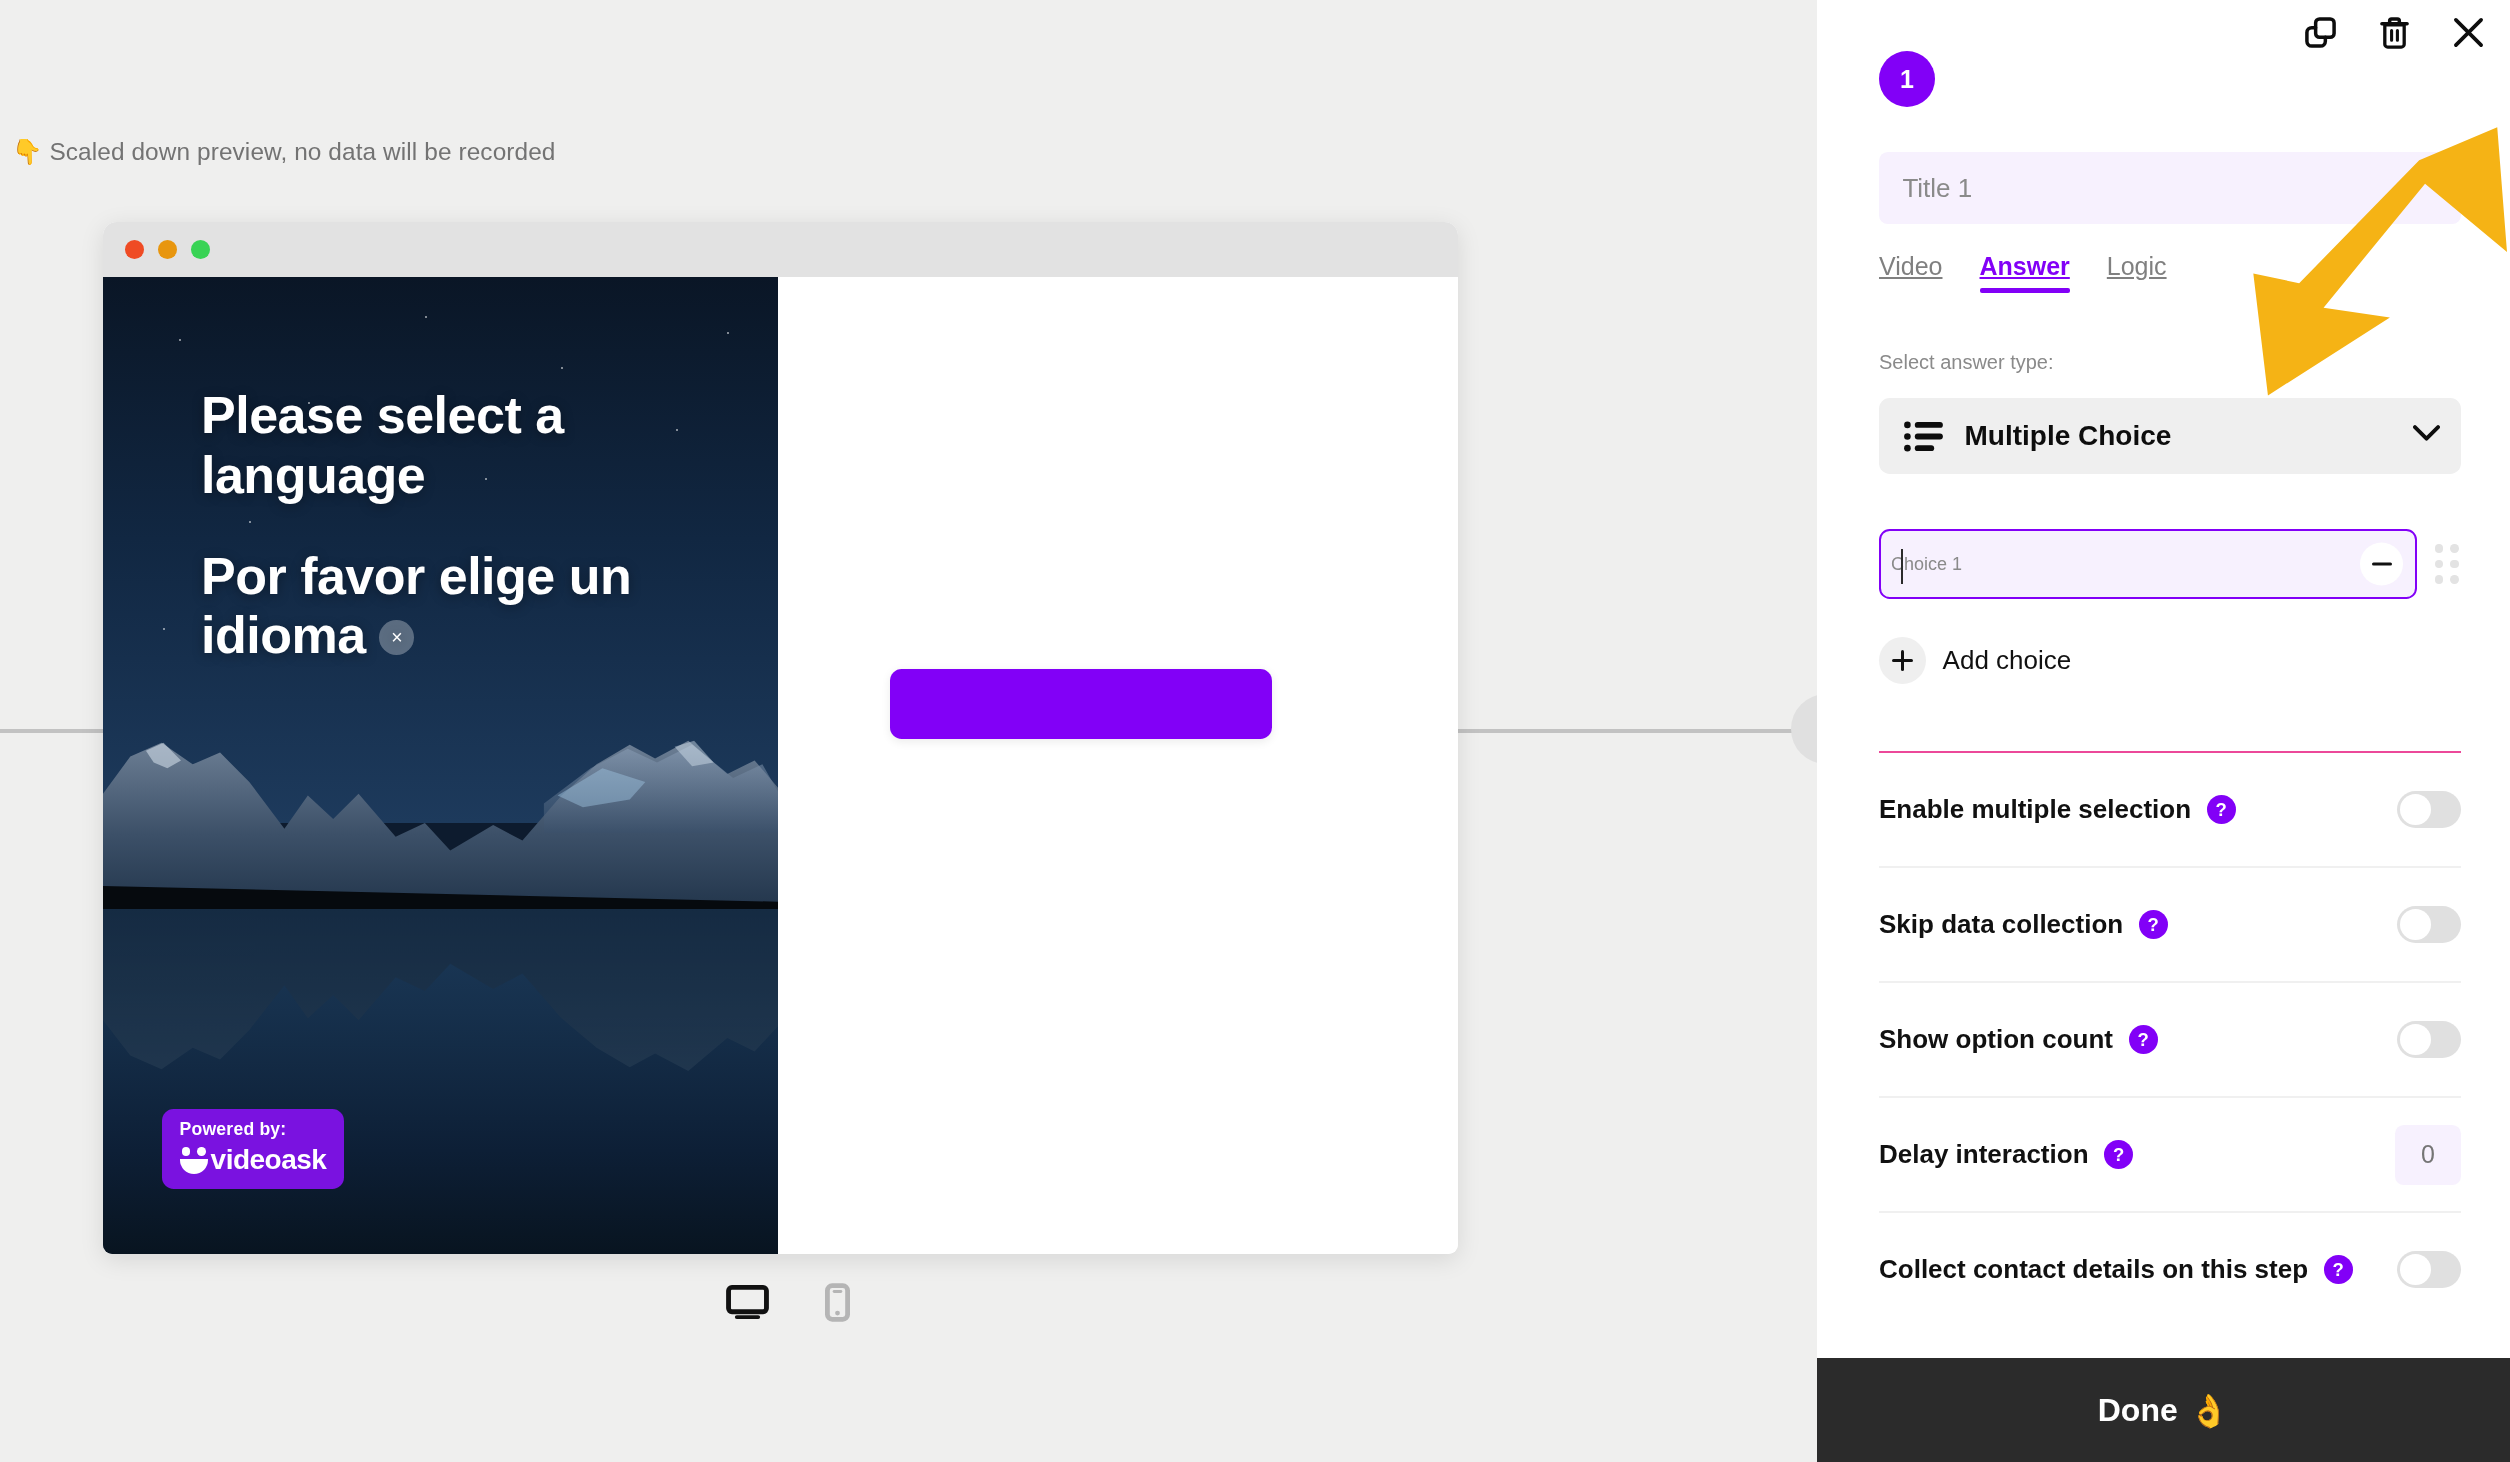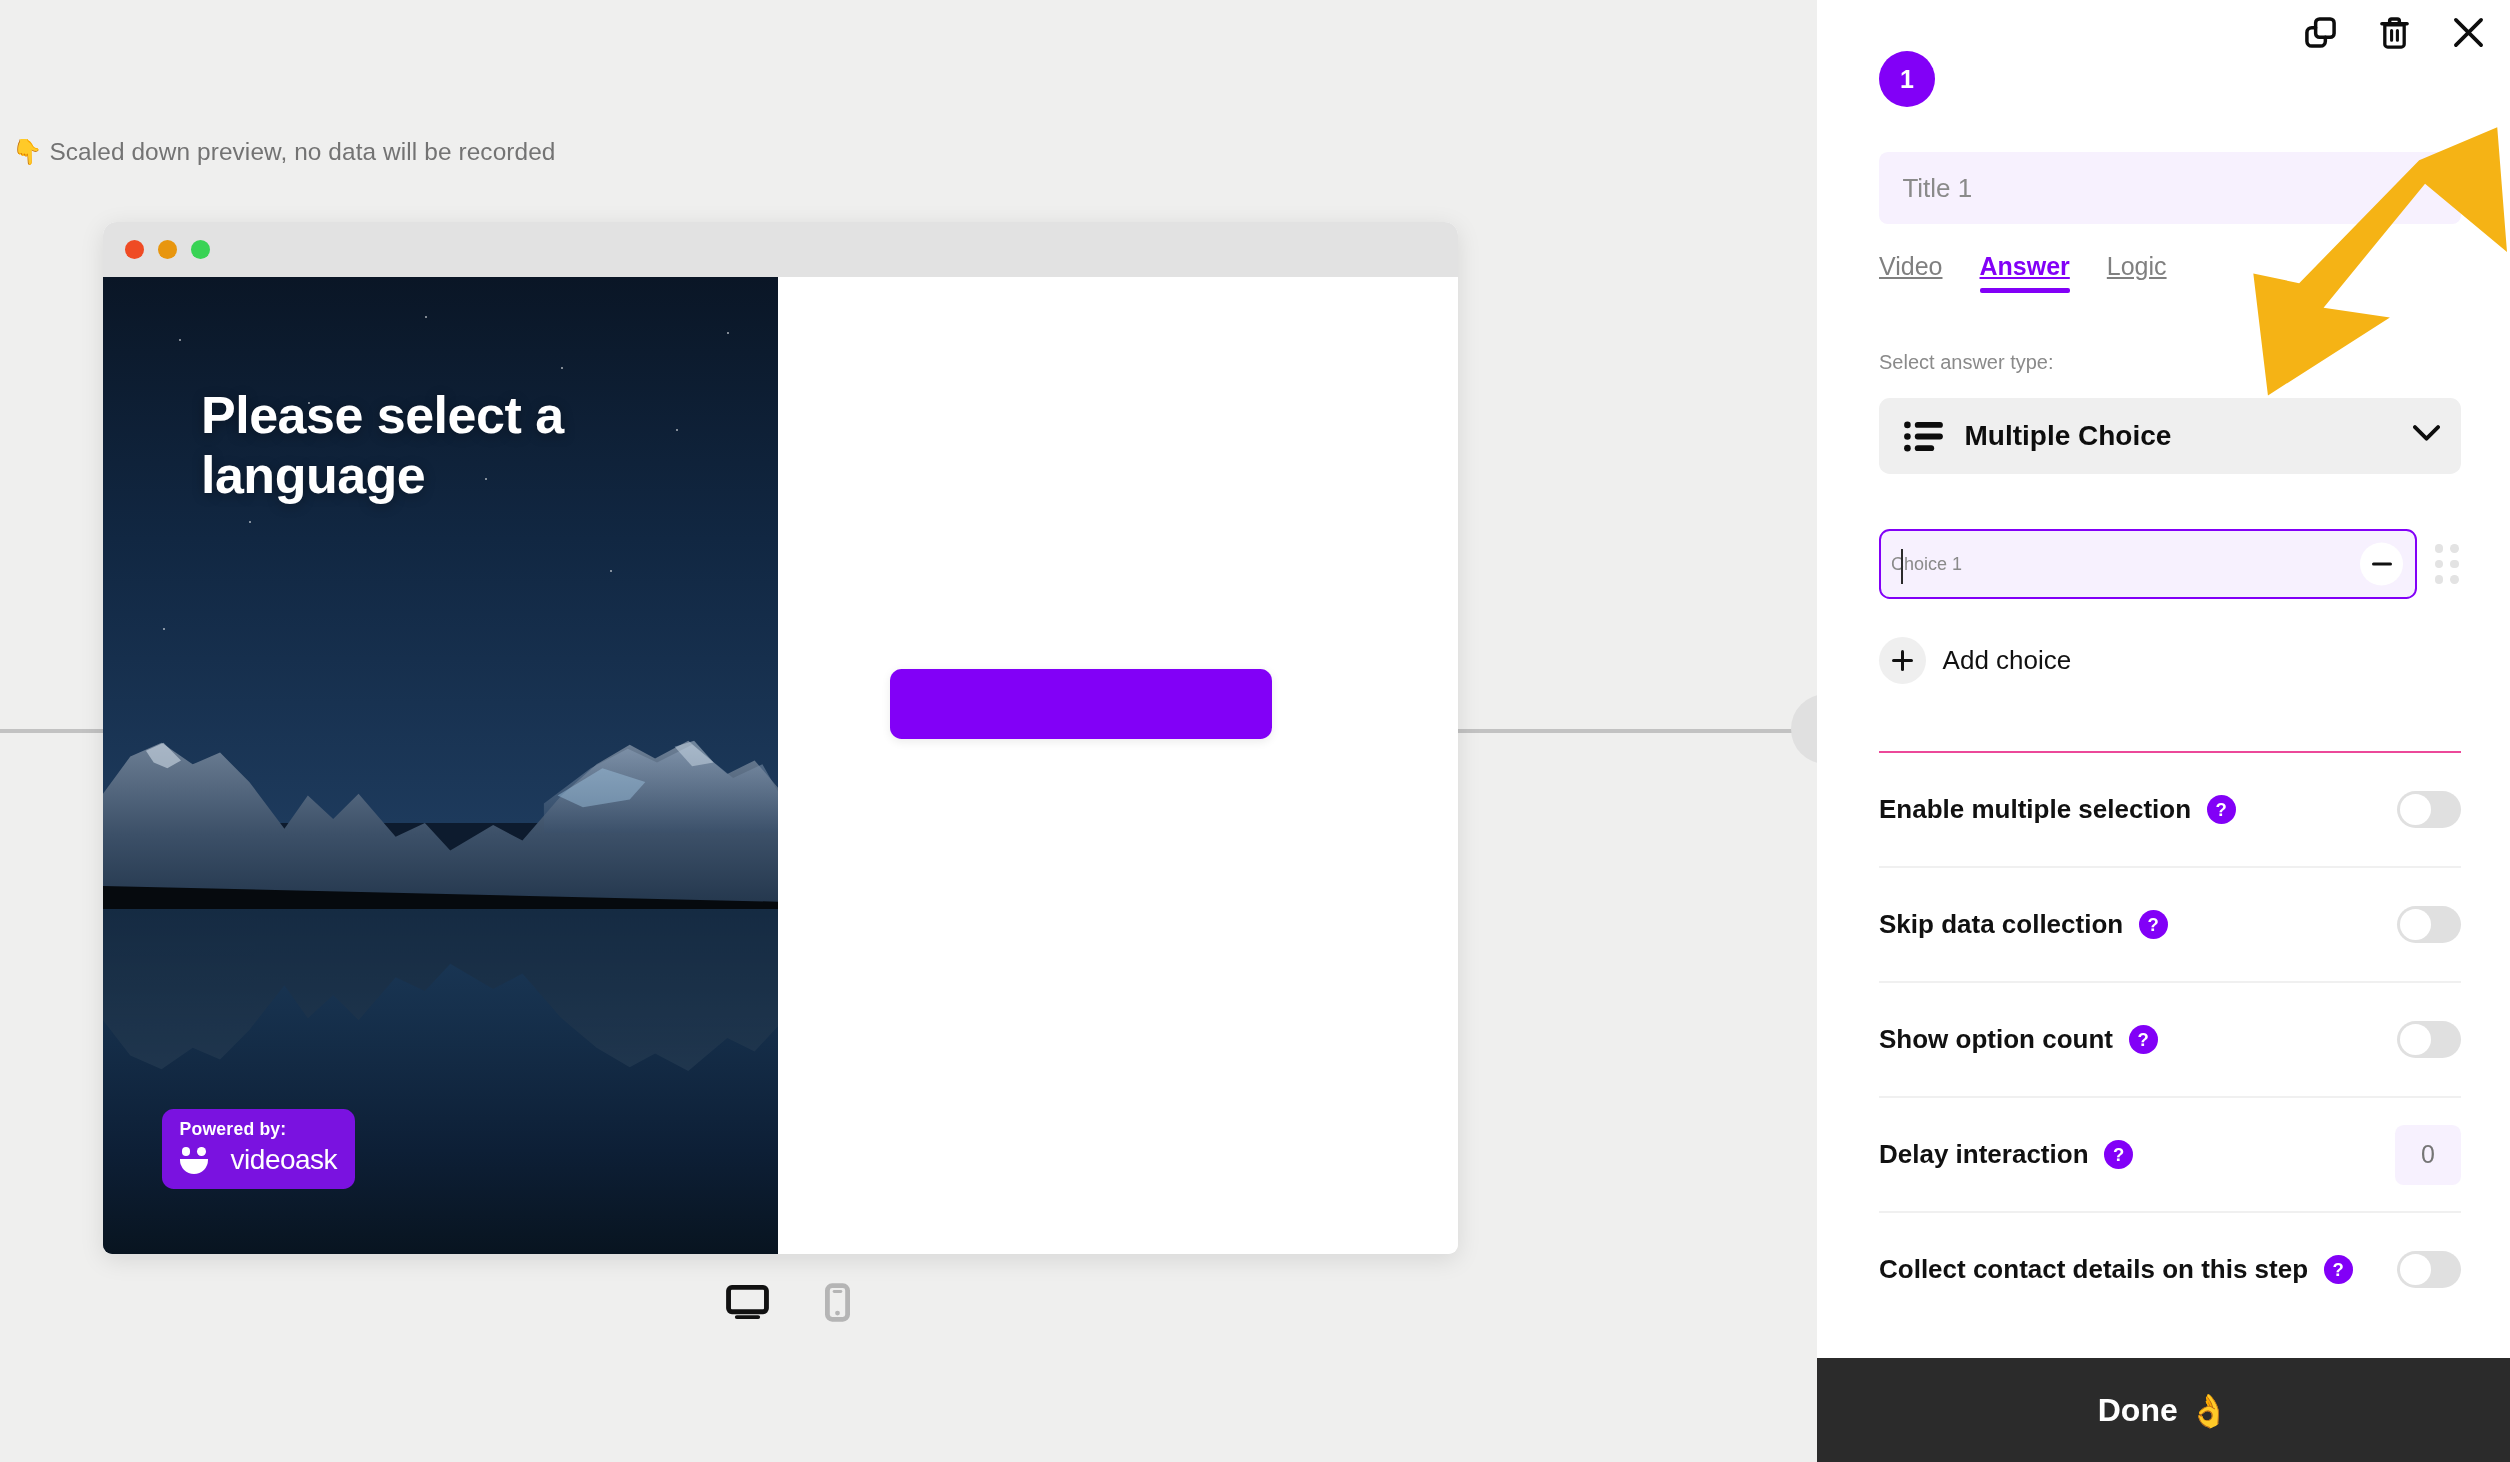--- a/index.html
+++ b/index.html
@@ -177,23 +177,23 @@
   }
   .powered-badge .pb-top {
     font-size: 17.6px;
     font-weight: 600;
     letter-spacing: 0.2px;
     margin-bottom: 3.9px;
   }
   .powered-badge .pb-bottom {
     display: flex;
     align-items: center;
-    gap: 23px;
+    gap: 3px;
     font-size: 28px;
-    font-weight: 400;
+    font-weight: 700;
     letter-spacing: -0.5px;
     justify-content: space-between;
   }
   .va-face {
     position: relative;
     width: 28px; height: 26px;
   }
   .va-eye {
     position: absolute;
     top: 0;
@@ -610,20 +610,23 @@
               <linearGradient id="refG" x1="0" y1="0" x2="0" y2="1">
                 <stop offset="0%" stop-color="#2b4157"></stop>
                 <stop offset="100%" stop-color="#101f30"></stop>
               </linearGradient>
             </defs>
             <polygon fill="url(#refG)" points="0,56 28,20 60,6 92,28 120,16 150,46 186,92 210,58 236,82 262,56 300,100 330,86 356,114 400,88 430,104 470,58 506,28 540,8 566,22 600,4 640,38 668,24 692,50 692,170 0,170"></polygon>
           </svg>
 
           <div class="video-overlay-text">
             <span>Please select a language</span>
+            <span class="line2">
+              <span>Por favor elige un idioma</span><span class="cc-close">×</span>
+            </span>
           </div>
 
           <div class="powered-badge">
             <div class="pb-top">Powered by:</div>
             <div class="pb-bottom">
               <span class="va-face">
                 <span class="va-eye l"></span>
                   <span class="va-eye r"></span>
                   <span class="va-mouth"></span>
               </span>

